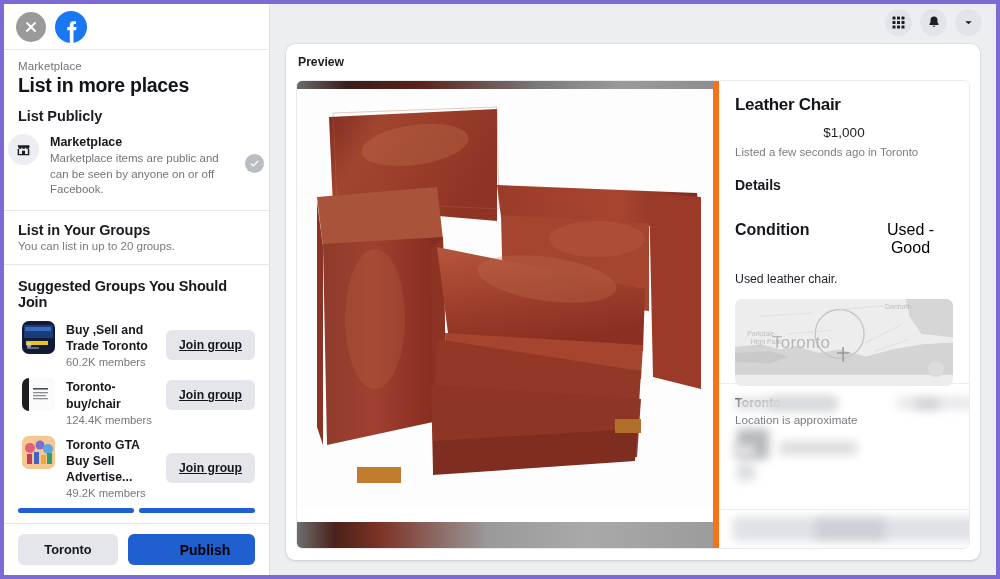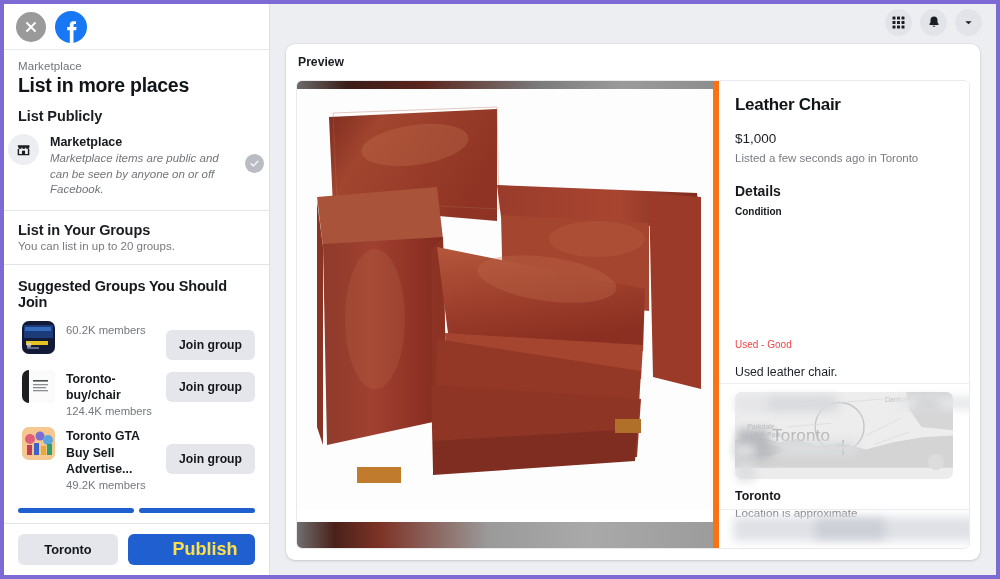--- a/index.html
+++ b/index.html
@@ -63,21 +63,21 @@
     display: flex; align-items: flex-start; gap: 11px;
     padding: 10px 0 12px 4px;
   }
   .mp-ic {
     width: 31px; height: 31px; border-radius: 50%;
     background: #eceef1; flex: 0 0 31px;
     display: flex; align-items: center; justify-content: center;
   }
   .mp-body { flex: 1 1 auto; padding-top: 1px; }
   .mp-name { font-size: 12.5px; font-weight: 700; color: #15181c; }
-  .mp-desc { font-size: 11.5px; color: #71757b; line-height: 1.36; margin-top: 2px; font-style: italic; }
+  .mp-desc { font-size: 11.5px; color: #71757b; line-height: 1.36; margin-top: 2px; }
   .mp-check {
     width: 19px; height: 19px; border-radius: 50%;
     background: #b9bdc3; flex: 0 0 19px;
     display: flex; align-items: center; justify-content: center;
     margin-top: 20px; margin-right: 5px;
   }
   .divider { height: 1px; background: #e3e5e9; margin: 0 0 0 0; }
 
   .groups-block { padding: 11px 14px 0 14px; }
   .sugg-title {
@@ -105,20 +105,21 @@
          border: 1.4px solid #fff; }
   .fav.a { left: 0; background: linear-gradient(135deg,#6b6f8c,#2b2e3e); }
   .fav.b { left: 9px; background: linear-gradient(135deg,#9a8fc4,#4b4667); }
   .friends-txt { font-size: 11.3px; color: #6f737a; }
   .join-btn {
     flex: 0 0 auto; background: #e4e6eb; color: #14171a;
     font-size: 12.2px; font-weight: 700;
     border: none; border-radius: 6px;
     padding: 8px 13px; cursor: pointer; margin-top: 9px;
     font-family: "Liberation Sans", sans-serif;
+    text-decoration: underline;
   }
 
   .progress-wrap {
     position: absolute; left: 0; right: 0; bottom: 0;
     height: 26px; background: #fff;
     display: flex; align-items: center; gap: 5px; padding: 0 14px;
   }
   .pbar { height: 5px; border-radius: 3px; background: #1f5fd0; }
   .pbar.one { flex: 1 1 0; }
   .pbar.two { flex: 1 1 0; }
@@ -130,22 +131,22 @@
     padding: 0 14px; background: #fff;
   }
   .btn-prev {
     flex: 1 1 0; height: 31px; border-radius: 6px;
     background: #e4e6eb; color: #13161a;
     font-size: 12.8px; font-weight: 700; border: none; cursor: pointer;
     font-family: "Liberation Sans", sans-serif;
   }
   .btn-pub {
     flex: 1 1 0; height: 31px; border-radius: 6px;
-    background: #1f5fd0; color: #fde047;
-    font-size: 18px; font-weight: 700; border: none; cursor: pointer;
+    background: #1f5fd0; color: #000000;
+    font-size: 14px; font-weight: 700; border: none; cursor: pointer;
     font-family: "Liberation Sans", sans-serif;
     padding-left: 27px;
   }
 
   
   .right {
     position: absolute; left: 266px; top: 0; right: 0; bottom: 0;
     background: #eceef2;
   }
   .topbar {
@@ -198,31 +199,31 @@
   .detail-pane {
     flex: 1 1 auto; position: relative;
     border-left: 6px solid #f97316;
     background: #fff; overflow: hidden;
   }
   .dp-inner { padding: 14px 16px 0 16px; }
   .item-title {
     font-size: 17px; font-weight: 700; color: #111418; letter-spacing: -.3px;
   }
   .item-price {
-    font-size: 13.5px; color: #1b1e22; margin-top: 16px; font-weight: 400;
+    font-size: 13.5px; color: #1b1e22; margin-top: 10px; font-weight: 400; text-align: center;
   }
   .item-listed { font-size: 11.5px; color: #787c82; margin-top: 6px; }
   .details-h {
     font-size: 14px; font-weight: 700; color: #15181c; margin-top: 19px;
   }
   .cond-row {
-    display: flex; margin-top: 7px; font-size: 10px; flex-direction: column;
+    display: flex; margin-top: 28px; font-size: 16px;
   }
   .cond-k { font-weight: 700; color: #15181c; flex: 0 0 133px; }
-  .cond-v { color: #ef4444; }
+  .cond-v { color: #000000; text-align: center; }
   .desc { font-size: 12.3px; color: #1d2126; margin-top: 15px; }
 
   .map {
     position: relative; margin-top: 13px; height: 87px;
     border-radius: 7px; overflow: hidden; background: #ececec;
   }
   .map svg { position: absolute; inset: 0; }
   .map-city { position: absolute; left: 17%; top: 50%; transform: translateY(-50%);
               font-size: 17px; color: #b6b6b6; letter-spacing: .2px; }
   .map-plus { position: absolute; right: 9px; bottom: 9px; width: 16px; height: 16px;
@@ -298,20 +299,21 @@
             <svg viewBox="0 0 33 33" width="33" height="33">
               <rect width="33" height="33" fill="#121a38"></rect>
               <rect x="2" y="4" width="29" height="13" fill="#1b3c78"></rect>
               <rect x="3" y="6" width="26" height="4" fill="#3f7fd6" opacity=".7"></rect>
               <rect x="4" y="20" width="22" height="4" fill="#e8c21f"></rect>
               <rect x="5" y="26" width="12" height="2" fill="#9aa4b8" opacity=".6"></rect>
               <circle cx="7" cy="24" r="2.4" fill="#cfd4dd" opacity=".75"></circle>
             </svg>
           </div>
           <div class="grp-body">
+            <div class="grp-name">Buy ,Sell and Trade Toronto</div>
             <div class="grp-members">60.2K members</div>
           </div>
           <button class="join-btn">Join group</button>
         </div>
 
         <div class="grp">
           <div class="grp-av">
             <svg viewBox="0 0 33 33" width="33" height="33">
               <rect width="33" height="33" fill="#fbfbfb"></rect>
               <rect x="0" y="0" width="7" height="33" fill="#1d1f22"></rect>

